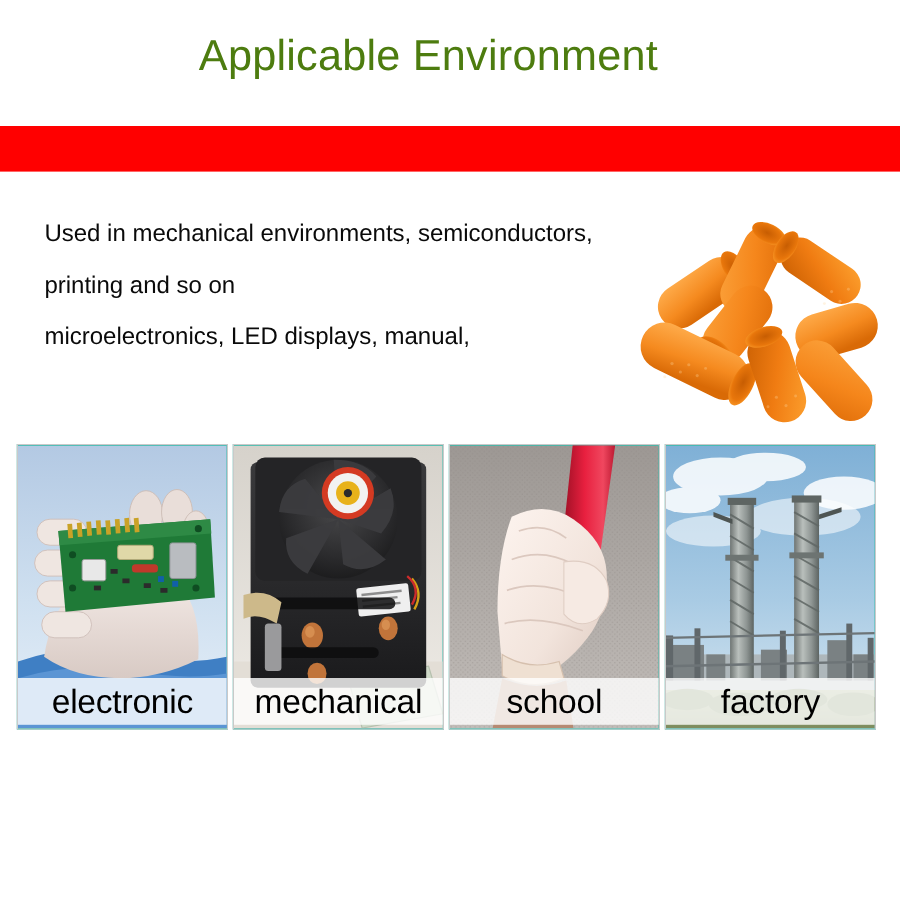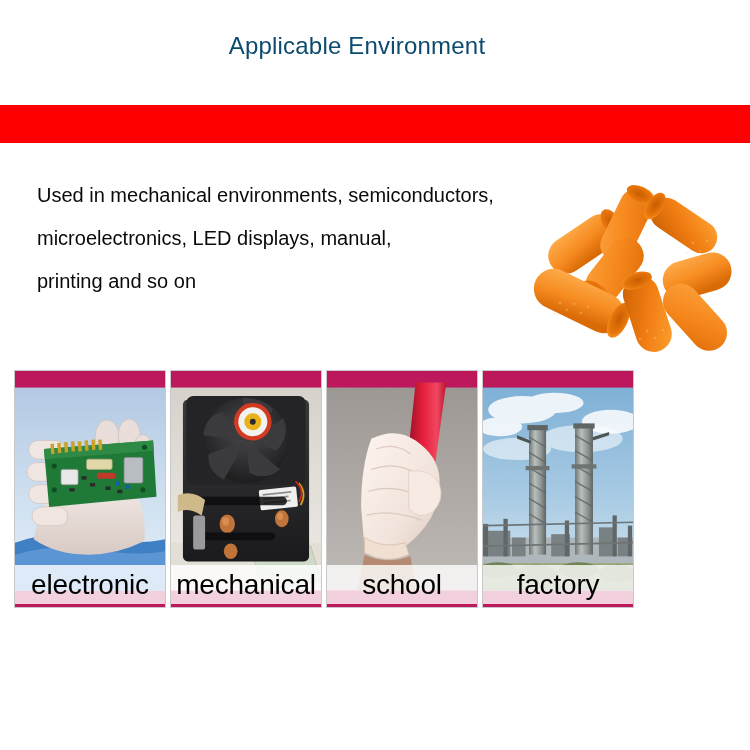--- a/index.html
+++ b/index.html
@@ -23,25 +23,25 @@
     background: #ffffff;
   }
 
   
   .header-title {
     position: absolute;
     left: 0;
     top: 24px;
     width: 714px;
     text-align: center;
-    font-size: 24px;
+    font-size: 36px;
     line-height: 44px;
     font-weight: 400;
     letter-spacing: 0.2px;
-    color: #0c4a6e;
+    color: #4d7c0f;
   }
   .accent-bar {
     position: absolute;
     left: 0;
     top: 105px;
     width: 750px;
     height: 38px;
   }
 
   
@@ -74,26 +74,26 @@
     position: absolute;
     left: 14px;
     top: 370px;
     width: 720px;
     height: 238px;
     display: flex;
     gap: 4px;
   }
   .tile {
     position: relative;
-    width: 152px;
+    width: 176px;
     height: 238px;
     border: 1px solid #c9c9c9;
     box-sizing: border-box;
     overflow: hidden;
-    background: #be185d;
+    background: #14b8a6;
   }
   .tile-photo {
     position: absolute;
     inset: 0;
     width: 100%;
     height: 100%;
   }
   .tile-photo svg { display: block; width: 100%; height: 100%; }
   .tile-label {
     position: absolute;
@@ -116,22 +116,22 @@
 <body>
 
 <div class="page">
 
   <div class="header-title">Applicable Environment</div>
 
   <div class="accent-bar" style="background: rgb(255, 0, 0);"></div>
 
   <div class="desc">
     <div class="desc-line">Used in mechanical environments, semiconductors,</div>
+    <div class="desc-line">printing and so on</div>
     <div class="desc-line">microelectronics, LED displays, manual,</div>
-    <div class="desc-line">printing and so on</div>
   </div>
 
   <div class="product-photo">
     <svg viewBox="0 0 250 180" xmlns="http://www.w3.org/2000/svg" aria-hidden="true">
       <defs>
         <linearGradient id="og1" x1="0" y1="0" x2="1" y2="1">
           <stop offset="0%" stop-color="#FBA13A"></stop>
           <stop offset="55%" stop-color="#F5861B"></stop>
           <stop offset="100%" stop-color="#E06E09"></stop>
         </linearGradient>

